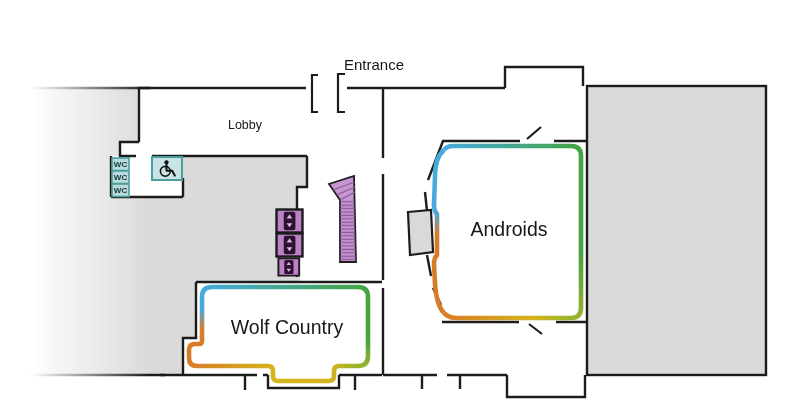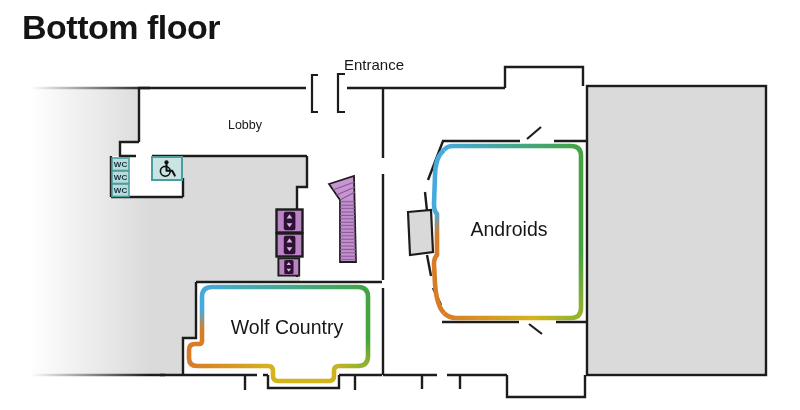--- a/index.html
+++ b/index.html
@@ -9,21 +9,20 @@
             letter-spacing:-0.5px;color:#141414;}
   svg{position:absolute;left:0;top:0;}
   svg text{font-family:"Liberation Sans",sans-serif;}
   .wall{fill:none;stroke-linecap:butt;stroke-linejoin:miter;}
   .rb{fill:none;stroke-width:4.6;stroke-linecap:butt;stroke-linejoin:round;}
 </style>
 </head>
 <body>
 
 <div class="stage">
-  <h1>Bottom floor</h1>
 
   <svg width="800" height="410" viewBox="0 0 800 410">
     <defs>
       <linearGradient id="fadeG" gradientUnits="userSpaceOnUse" x1="30" y1="0" x2="150" y2="0">
         <stop offset="0" stop-color="#000000"></stop>
           <stop offset="1" stop-color="#ffffff"></stop>
       </linearGradient>
       <mask id="fadeM">
           <rect x="0" y="0" width="800" height="410" fill="url(#fadeG)"></rect>
         </mask>

